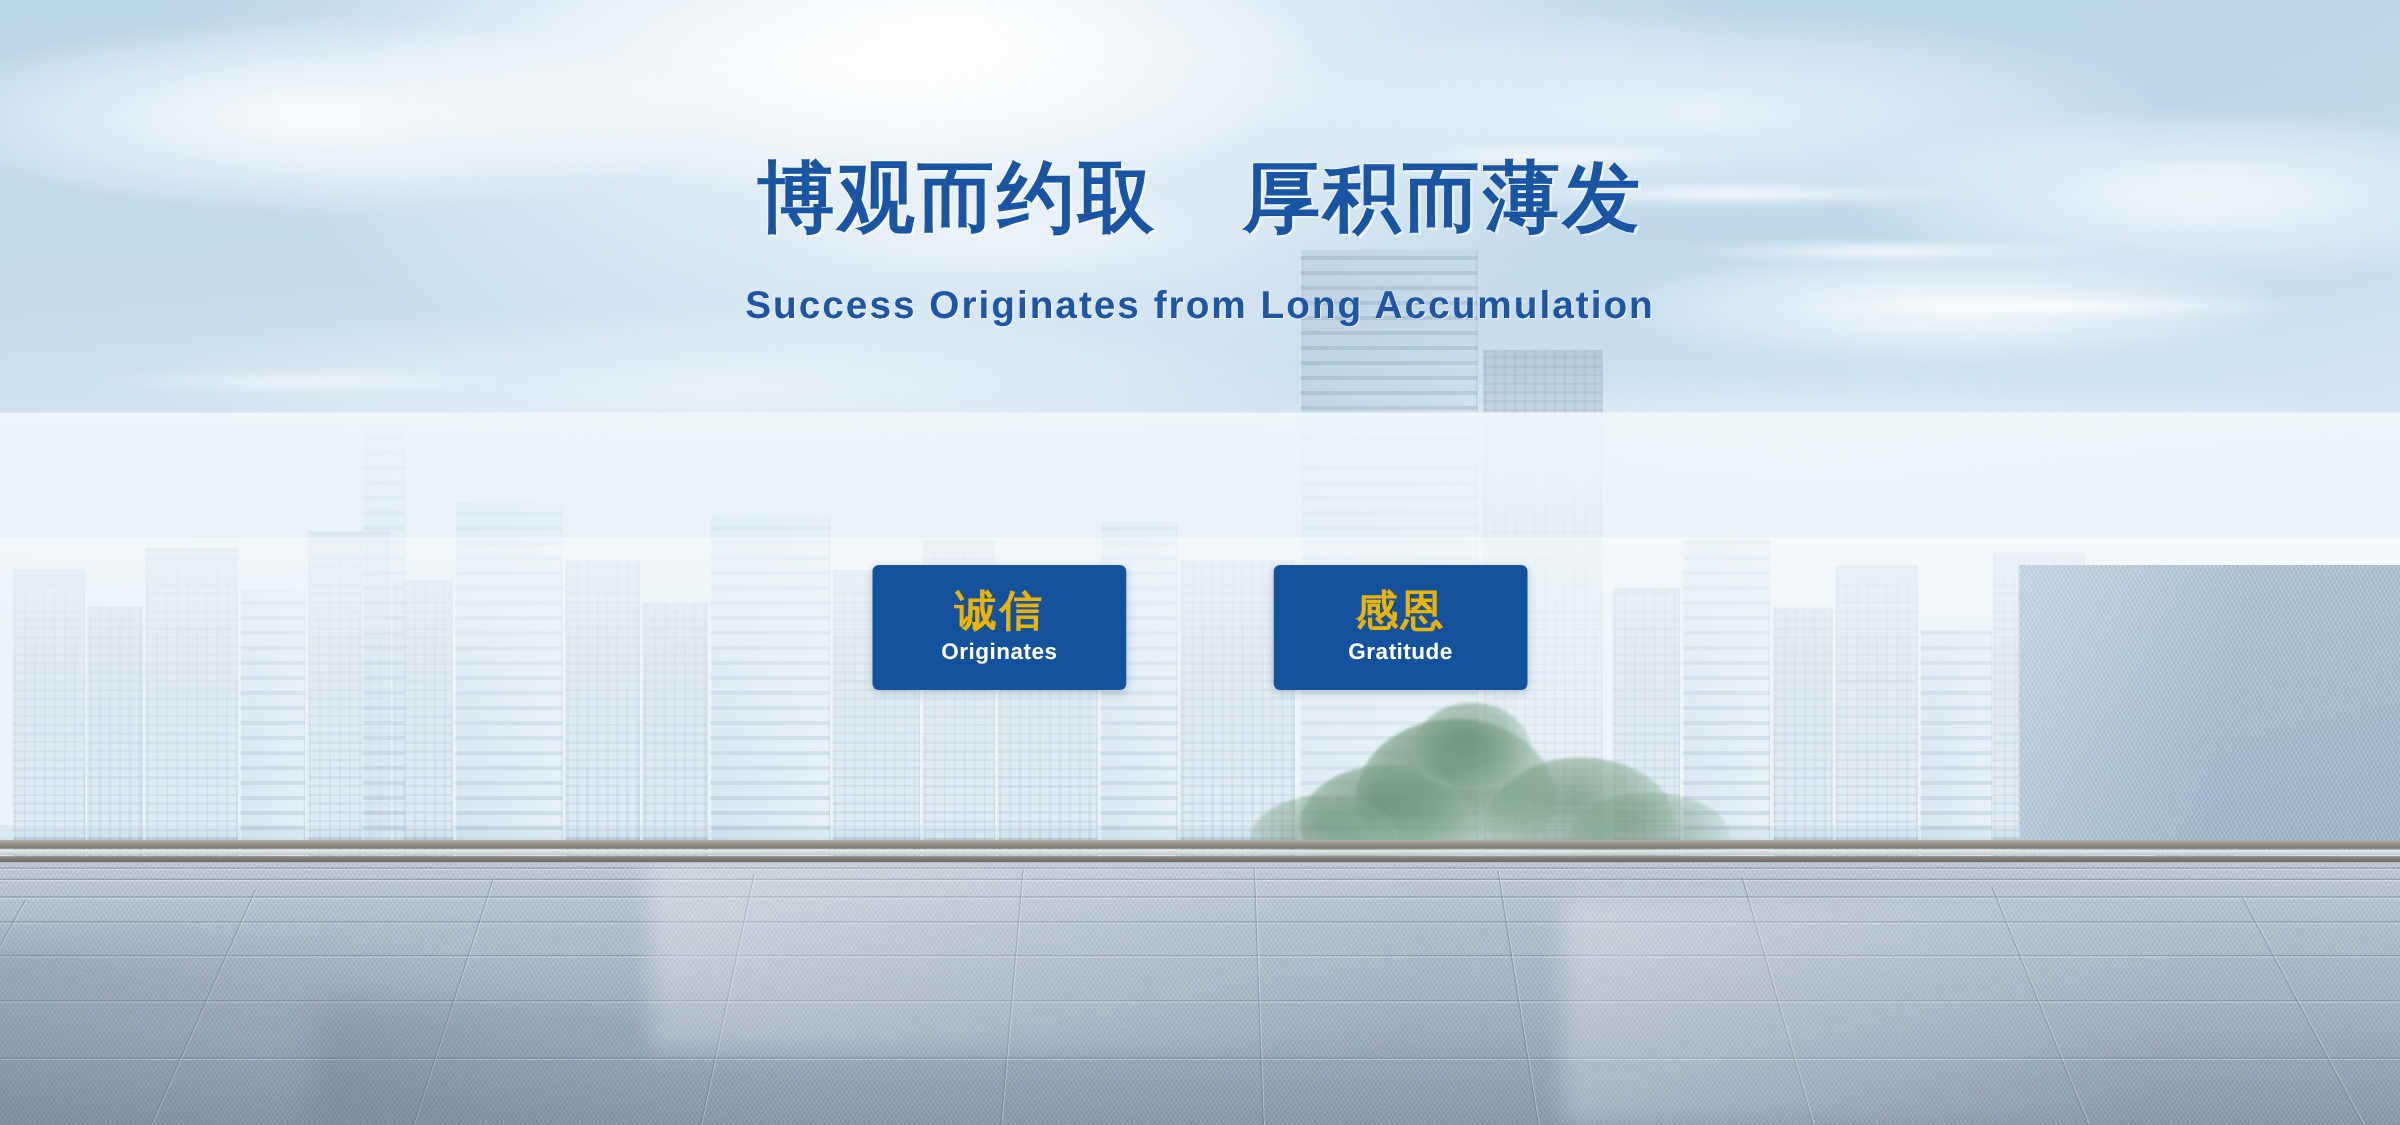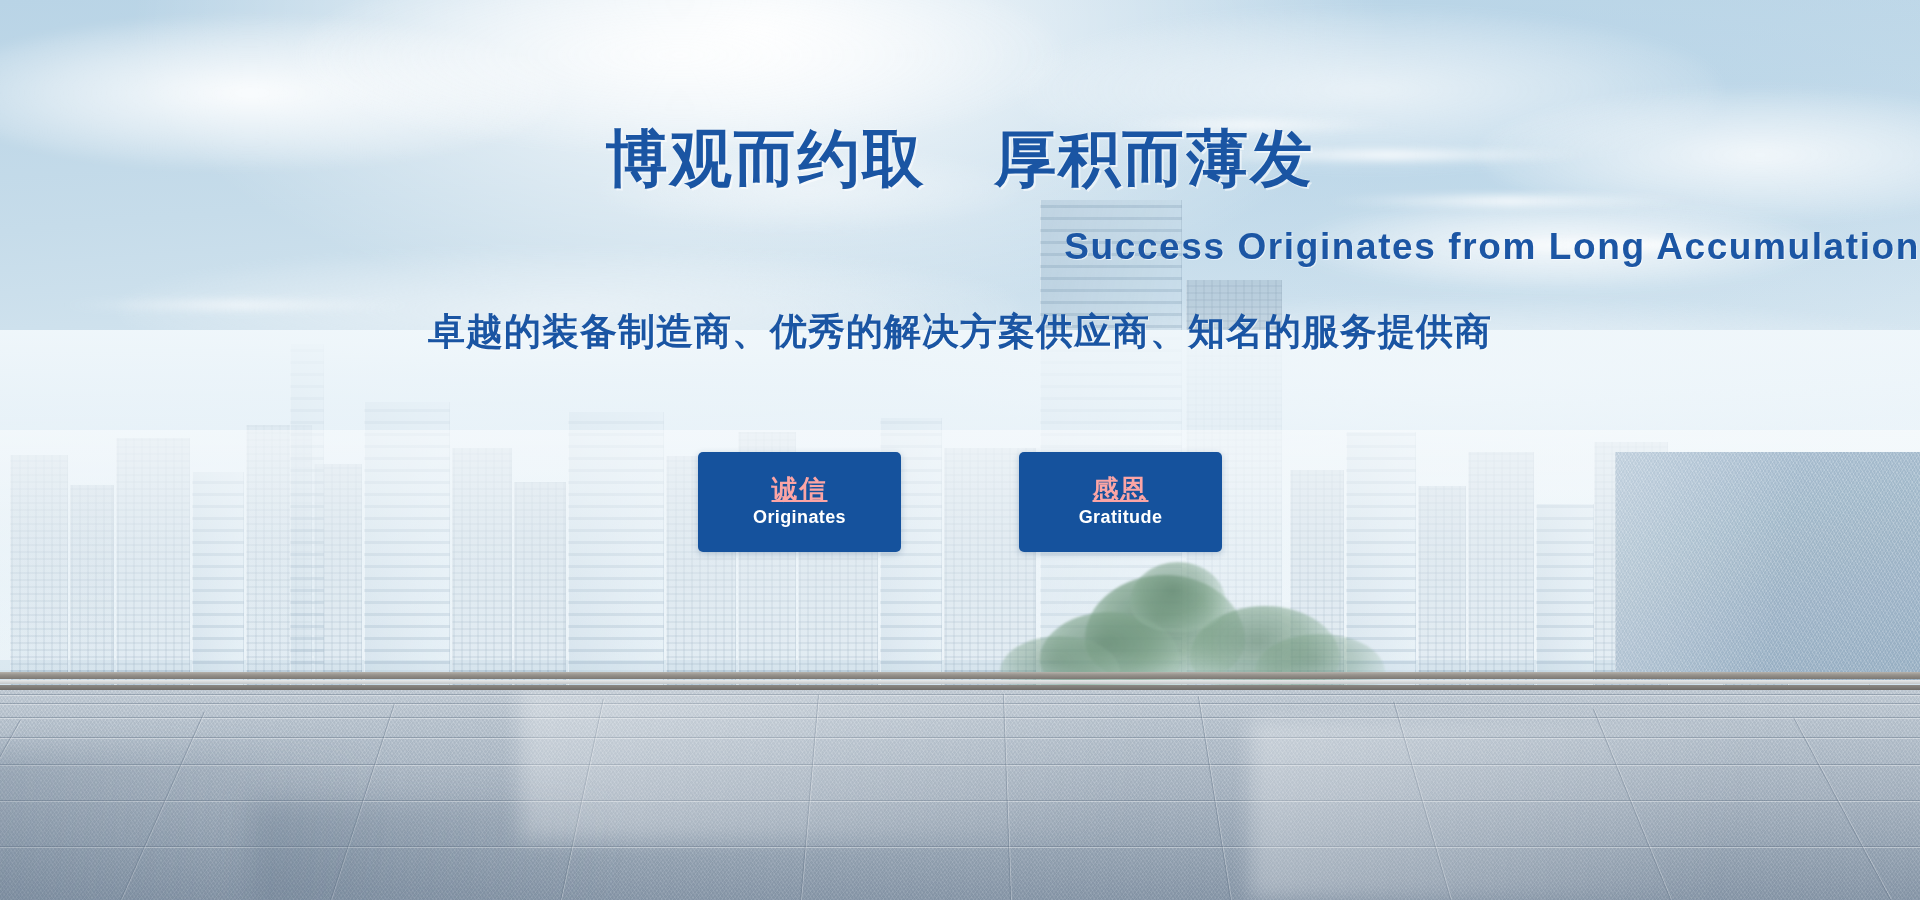--- a/index.html
+++ b/index.html
@@ -168,23 +168,23 @@
     font-weight:bold;
     font-size:62px;
     line-height:1;
     letter-spacing:2px;
     text-shadow:2px 2px 0 rgba(255,255,255,.55), -1px -1px 0 rgba(255,255,255,.35);
   }
   .headline .gap { display:inline-block; width:30px; }
 
   .headline-en {
     position:absolute; left:0; top:226px; width:1920px;
-    text-align:right;
+    text-align:center;
     color:#1c56a4;
-    font-size:37px;
+    font-size:31px;
     font-weight:bold;
     letter-spacing:1.6px;
     text-shadow:1px 1px 0 rgba(255,255,255,.6);
   }
 
   .subline {
     position:absolute; left:0; top:307px; width:1920px;
     text-align:center;
     color:#1a55a3;
     font-size:37px;
@@ -210,23 +210,22 @@
   }
   .card {
     width:203px; height:100px;
     background:#15529d;
     border-radius:5px;
     display:flex; flex-direction:column; align-items:center; justify-content:center;
     box-shadow:0 2px 7px rgba(20,60,110,.22);
     cursor:pointer;
   }
   .card .zh {
-    color:#fca5a5; font-size:26px; font-weight:bold; letter-spacing:2px;
+    color:#eab308; font-size:34px; font-weight:bold; letter-spacing:2px;
     line-height:1.05;
-    text-decoration:underline;
   }
   .card .en {
     color:#ffffff; font-size:18px; font-weight:bold; letter-spacing:.4px;
     margin-top:3px;
   }
 </style>
 </head>
 <body>
 
 <div id="banner">
@@ -327,21 +326,20 @@
   <div class="content">
 
     <div class="headline">
       <span>博观而约取</span>
       <span class="gap"></span>
       <span>厚积而薄发</span>
     </div>
 
     <div class="headline-en">Success Originates from Long Accumulation</div>
 
-    <div class="subline">卓越的装备制造商、优秀的解决方案供应商、知名的服务提供商</div>
 
 
     <div class="cards">
       <div class="card">
         <span class="zh">诚信</span>
         <span class="en">Originates</span>
       </div>
       <div class="card">
         <span class="zh">感恩</span>
         <span class="en">Gratitude</span>

